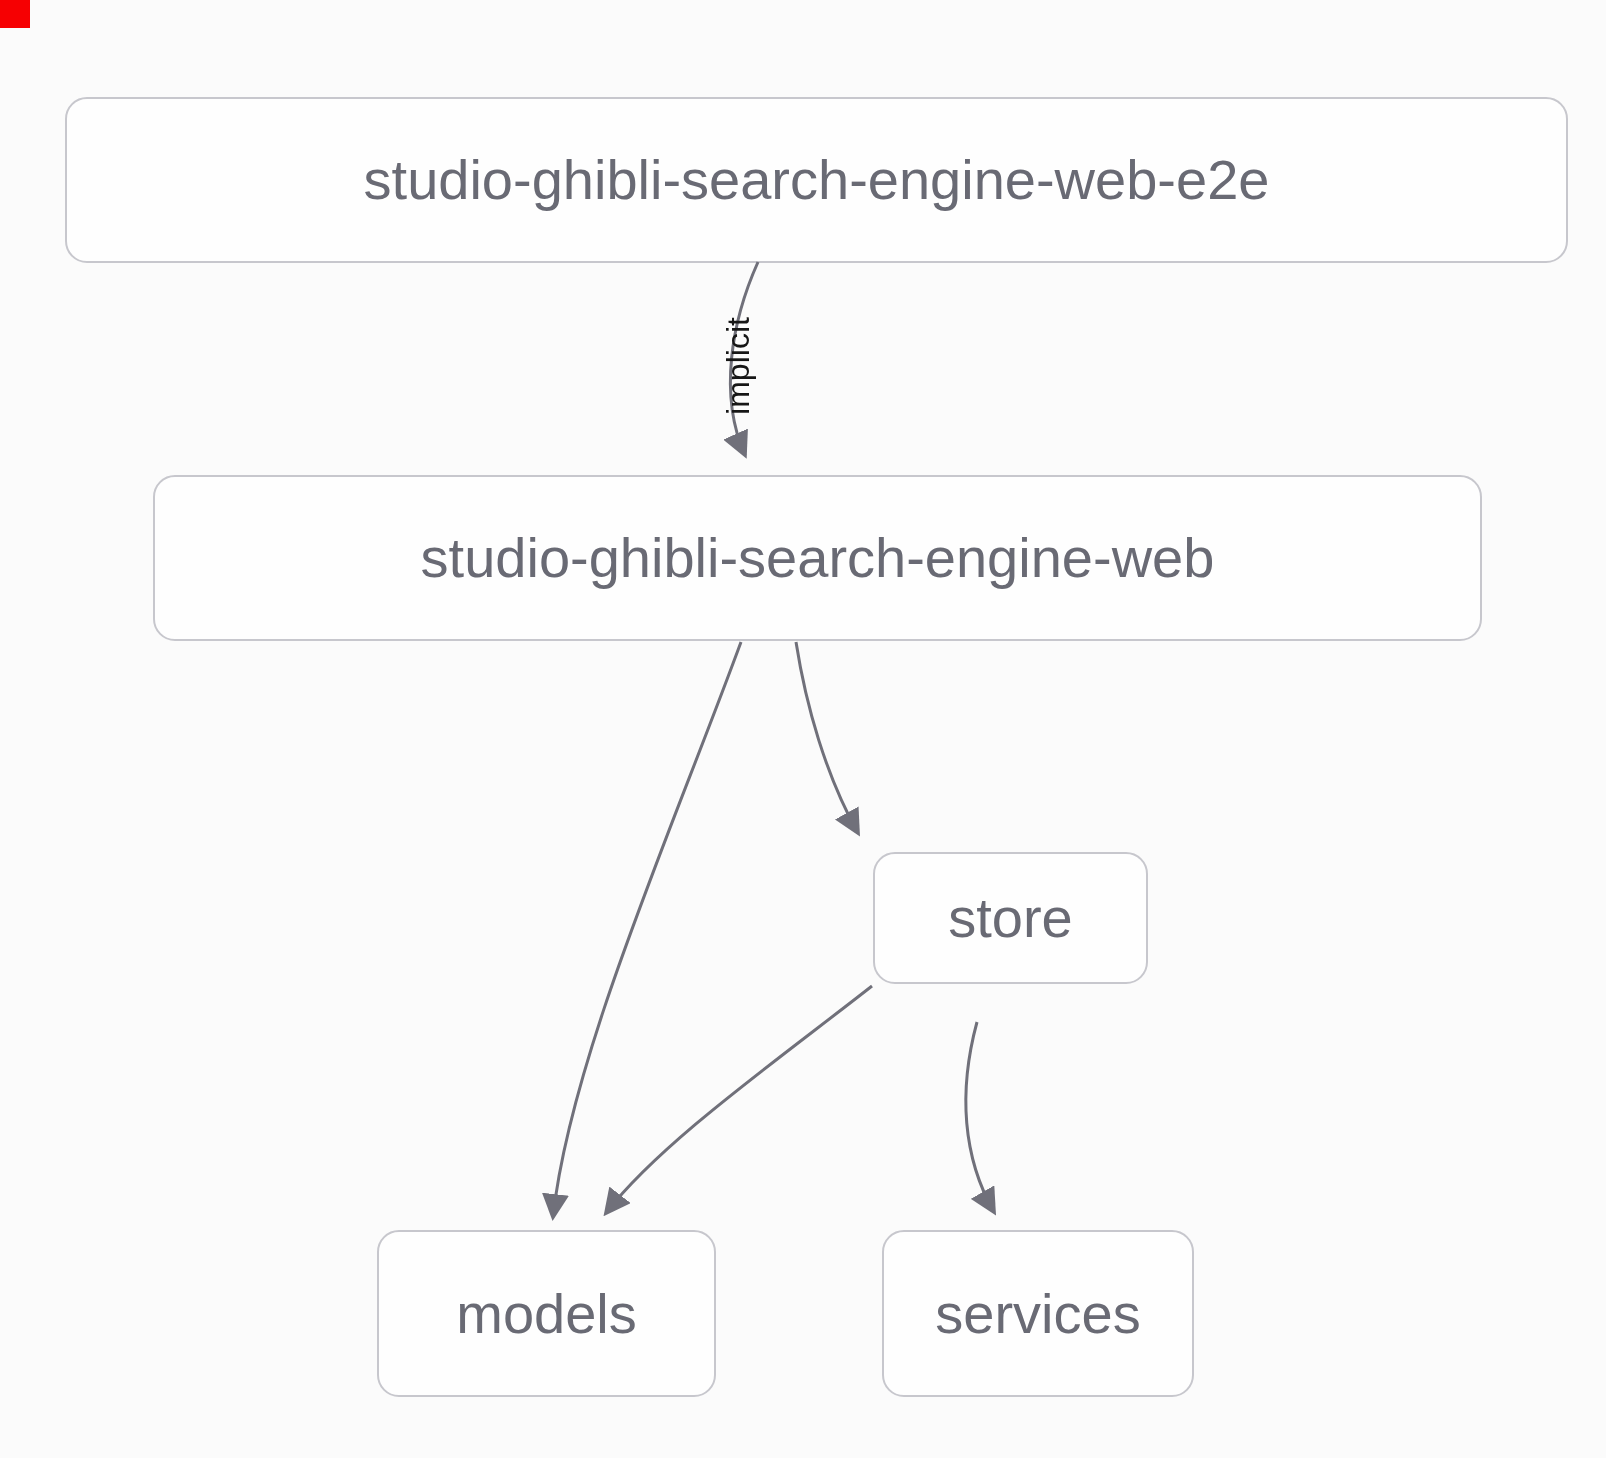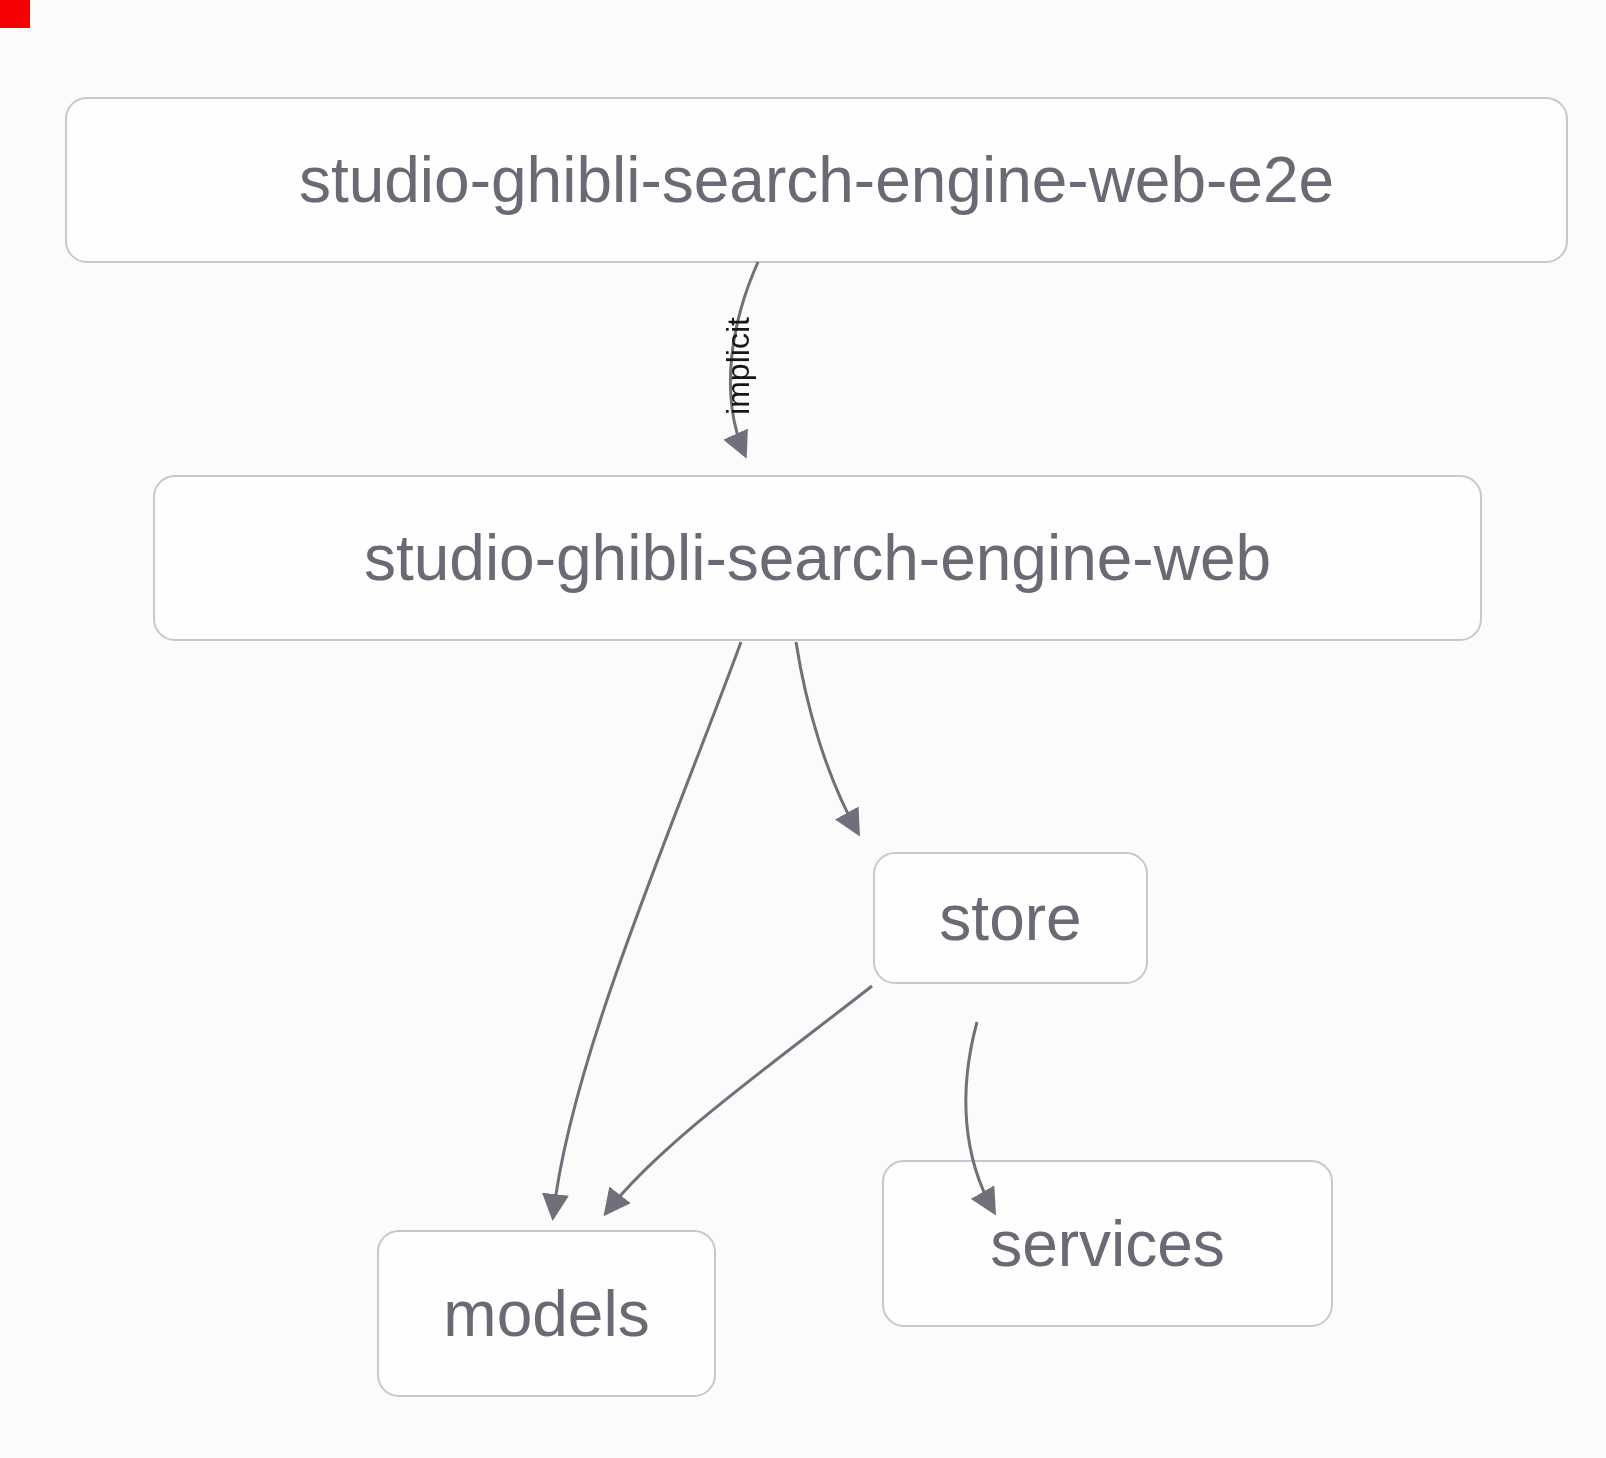--- a/index.html
+++ b/index.html
@@ -27,30 +27,30 @@
     width:30px;height:28px;
     background:var(--marker-red);
   }
   .node{
     position:absolute;
     display:flex;align-items:center;justify-content:center;
     background:var(--node-fill);
     border:2.5px solid var(--node-border);
     border-radius:22px;
     color:var(--node-text);
-    font-size:64px;
+    font-size:56px;
     line-height:1;
     white-space:nowrap;
     cursor:pointer;
   }
   .n-e2e     {left:65px;  top:97px;   width:1503px; height:166px;}
   .n-web     {left:153px; top:475px;  width:1329px; height:166px;}
   .n-store   {left:873px; top:852px;  width:275px;  height:132px;}
   .n-models  {left:377px; top:1230px; width:339px;  height:167px;}
-  .n-services{left:882px; top:1160px; width:451px;  height:167px;}
+  .n-services{left:882px; top:1230px; width:312px;  height:167px;}
   svg.edges{
     position:absolute;left:0;top:0;
     width:1606px;height:1458px;
     pointer-events:none;
   }
   svg.edges path.edge{
     fill:none;
     stroke:var(--edge);
     stroke-width:3;
   }

